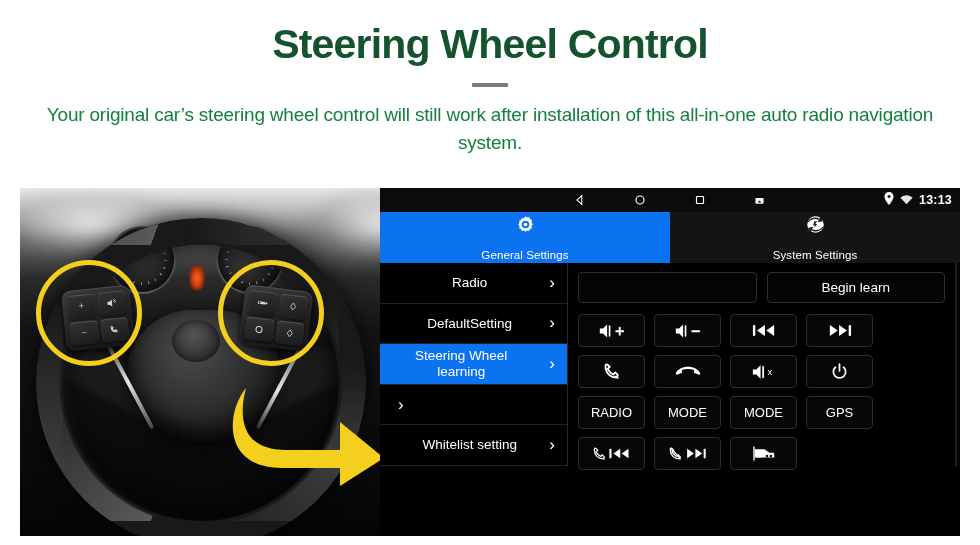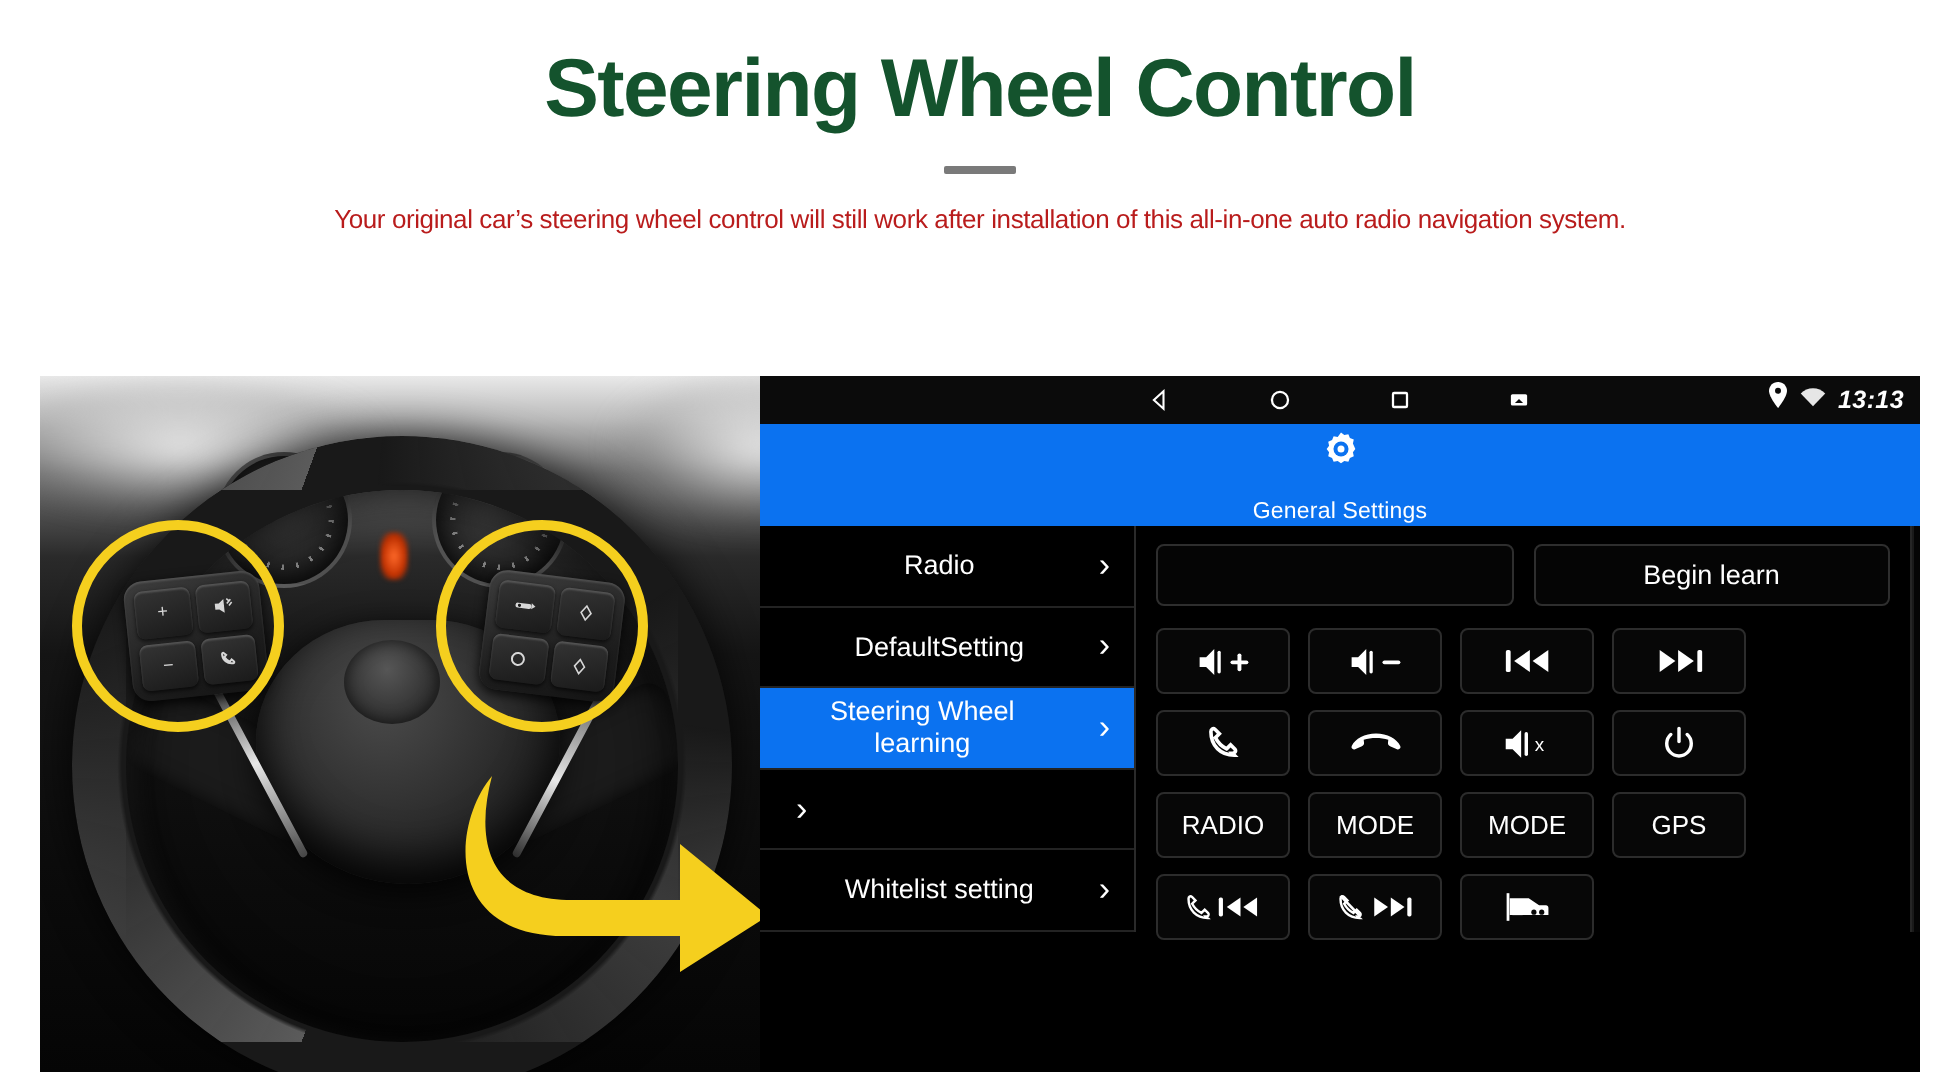--- a/index.html
+++ b/index.html
@@ -16,21 +16,21 @@
   .page-title {
     font-size: 41px; font-weight: bold; color: #14532d;
     letter-spacing: -0.8px; line-height: 1.1;
   }
   .title-rule {
     width: 36px; height: 4px; background: #7a7a7a;
     margin: 16px auto 0; border-radius: 1px;
   }
   .subtitle {
     margin: 14px auto 0; width: 920px;
-    font-size: 13px; color: #b91c1c; line-height: 1.45; letter-spacing: -0.2px;
+    font-size: 19px; color: #15803d; line-height: 1.45; letter-spacing: -0.2px;
   }
 
   
   .media-strip {
     position: absolute; left: 20px; top: 188px;
     width: 940px; height: 348px; display: flex; overflow: hidden;
   }
 
   
   .photo { position: relative; width: 360px; height: 348px; background: #000; overflow: hidden; }
@@ -132,21 +132,21 @@
   .unit { position: relative; width: 580px; height: 348px; background: #000; }
   .navbar {
     height: 24px; background: #0b0b0b; display: flex; align-items: center;
     justify-content: center; gap: 46px; position: relative;
   }
   .navbar .sysicon { width: 14px; height: 14px; display: block; }
   .statusbar {
     position: absolute; right: 8px; top: 0; height: 24px;
     display: flex; align-items: center; gap: 6px;
   }
-  .clock { color: #fff; font-size: 12.5px; font-weight: bold; letter-spacing: .2px; font-style: italic; }
+  .clock { color: #fff; font-size: 12.5px; font-weight: bold; letter-spacing: .2px; }
 
   .tabs { display: flex; height: 51px; }
   .tab {
     flex: 1; display: flex; flex-direction: column; align-items: center;
     justify-content: center; gap: 10px; color: #fff;
   }
   .tab.active { background: #0b72f0; }
   .tab.inactive { background: #141414; }
   .tab-label { font-size: 11.5px; letter-spacing: .1px; }
 
@@ -318,20 +318,31 @@
         <div class="tab active">
           <span>
             <svg width="21" height="21" viewBox="0 0 24 24" fill="#fff">
               <path d="M12 2.6l1.9 1.4 2.3-.5.9 2.2 2.2.9-.5 2.3L20.2 12l-1.4 1.9.5 2.3-2.2.9-.9 2.2-2.3-.5L12 20.2l-1.9-1.4-2.3.5-.9-2.2-2.2-.9.5-2.3L3.8 12l1.4-1.9-.5-2.3 2.2-.9.9-2.2 2.3.5z"></path>
               <circle cx="12" cy="12" r="4.3" fill="#0b72f0"></circle>
                 <circle cx="12" cy="12" r="2" fill="#fff"></circle>
             </svg>
           </span>
           <span class="tab-label">General Settings</span>
         </div>
+        <div class="tab inactive">
+          <span>
+            <svg width="21" height="21" viewBox="0 0 24 24">
+              <circle cx="12" cy="12" r="9.4" fill="#fff"></circle>
+              <path d="M4 9.5c2.6-3.6 8-5 12-2.6l-1.6 2.6 6-1.2-2.4-5-1.3 2.2C12.4 2.6 6 4.3 3.1 8.9z" fill="#1c1c1c"></path>
+              <path d="M20 14.5c-2.6 3.6-8 5-12 2.6l1.6-2.6-6 1.2 2.4 5 1.3-2.2c4.3 3 10.7 1.3 13.6-3.3z" fill="#1c1c1c"></path>
+              <path d="M10.6 8.4h3.3l-2.2 3h2.3l-3.6 4.6.9-3.2h-2z" fill="#1c1c1c"></path>
+            </svg>
+          </span>
+          <span class="tab-label">System Settings</span>
+        </div>
       </div>
 
       <div class="body">
 
         <div class="sidebar">
           <div class="side-item">
             <span class="lbl">Radio</span>
             <span class="chev">›</span>
           </div>
           <div class="side-item">

